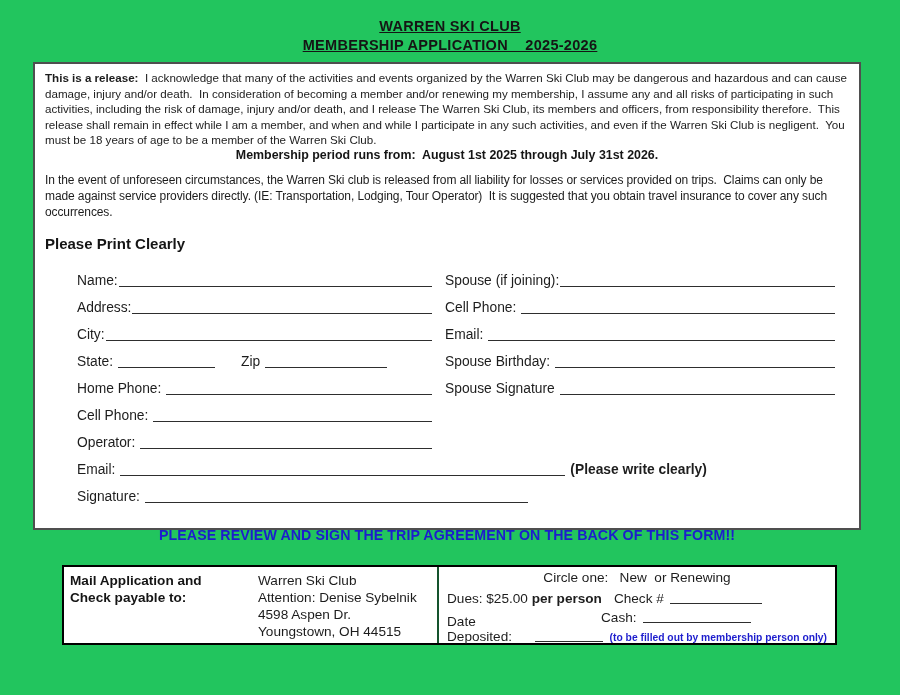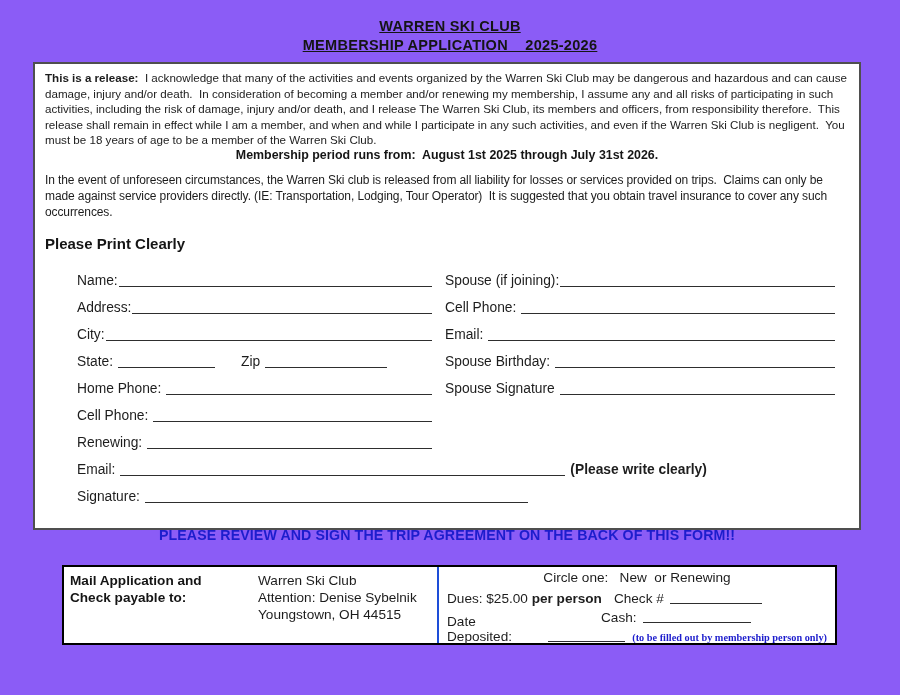--- a/index.html
+++ b/index.html
@@ -6,21 +6,21 @@
   html, body { background: #ffffff; }
   body {
     font-family: "Liberation Sans", "DejaVu Sans", sans-serif;
     color: #1d1d1d;
     width: 900px;
   }
   .page {
     position: relative;
     width: 900px;
     height: 695px;
-    background: #8b5cf6;
+    background: #22c55e;
     overflow: hidden;
   }
   
   .title-block { text-align: center; padding-top: 17px; }
   .title-line1, .title-line2 {
     font-weight: bold;
     font-size: 14.5px;
     text-decoration: underline;
     white-space: pre;
     letter-spacing: 0.3px;
@@ -99,21 +99,21 @@
   .mail-box {
     position: absolute;
     left: 27px; top: 501px;
     width: 775px; height: 80px;
     border: 2.5px solid #000000;
     display: flex;
     background: #ffffff;
   }
   .mail-left {
     width: 375px;
-    border-right: 2px solid #1d4ed8;
+    border-right: 2px solid #14532d;
     display: flex;
     padding: 5px 0 0 6px;
   }
   .mail-label { width: 188px; font-weight: bold; font-size: 13.6px; line-height: 17px; color: #151515; }
   .mail-address { font-size: 13.6px; line-height: 17px; color: #1c1c1c; }
   .mail-right { flex: 1; padding: 2px 8px 12px 8px; font-size: 13.6px; }
   .circle-one { text-align: center; white-space: pre; line-height: 18px; }
   .mr-row { display: flex; align-items: flex-end; height: 19px; }
   .dues { white-space: pre; }
   .dues b { font-weight: bold; }
@@ -128,21 +128,20 @@
   .bw92  { width: 92px; }
   .bw108 { width: 108px; }
   .bw80  { width: 80px; }
   .fill-note {
     color: #1d1dcd;
     font-weight: bold;
     font-size: 10.3px;
     margin-left: 7px;
     white-space: pre;
     line-height: 13px;
-    font-family: Liberation Serif, serif;
   }
 </style>
 </head>
 <body>
 
 <div class="page">
 
   <div class="title-block">
     <div class="title-line1">WARREN SKI CLUB</div>
     <div class="title-line2">MEMBERSHIP APPLICATION    2025-2026</div>
@@ -220,21 +219,21 @@
       <div class="row">
         <div class="cell left">
           <span class="lbl">Cell Phone:</span>
           <span class="line grow"></span>
         </div>
         <div class="cell right"></div>
       </div>
 
       <div class="row">
         <div class="cell left">
-          <span class="lbl">Renewing:</span>
+          <span class="lbl">Operator:</span>
           <span class="line grow"></span>
         </div>
         <div class="cell right"></div>
       </div>
 
       <div class="row">
         <div class="cell full">
           <span class="lbl">Email:</span>
           <span class="line w445"></span>
           <span class="email-note">(Please write clearly)</span>
@@ -254,20 +253,21 @@
 
     <div class="mail-box">
       <div class="mail-left">
         <div class="mail-label">
           <div>Mail Application and</div>
           <div>Check payable to:</div>
         </div>
         <div class="mail-address">
           <div>Warren Ski Club</div>
           <div>Attention: Denise Sybelnik</div>
+          <div>4598 Aspen Dr.</div>
           <div>Youngstown, OH 44515</div>
         </div>
       </div>
       <div class="mail-right">
         <div class="circle-one">Circle one:   New  or Renewing</div>
         <div class="mr-row">
           <span class="dues"><span>Dues: $25.00 </span><b>per person</b></span>
           <span class="check-group">
             <span>Check #</span>
             <span class="bline bw92"></span>

